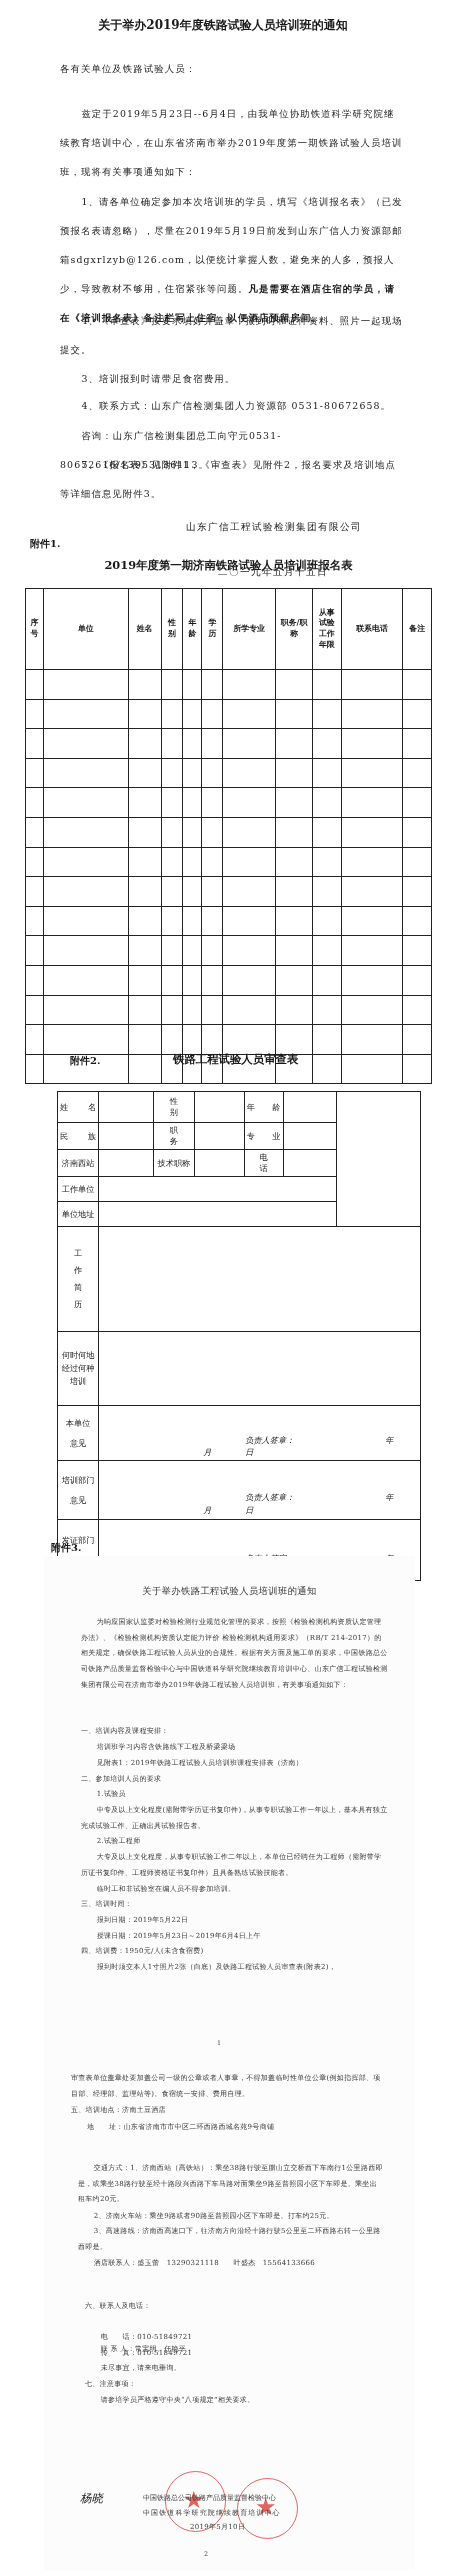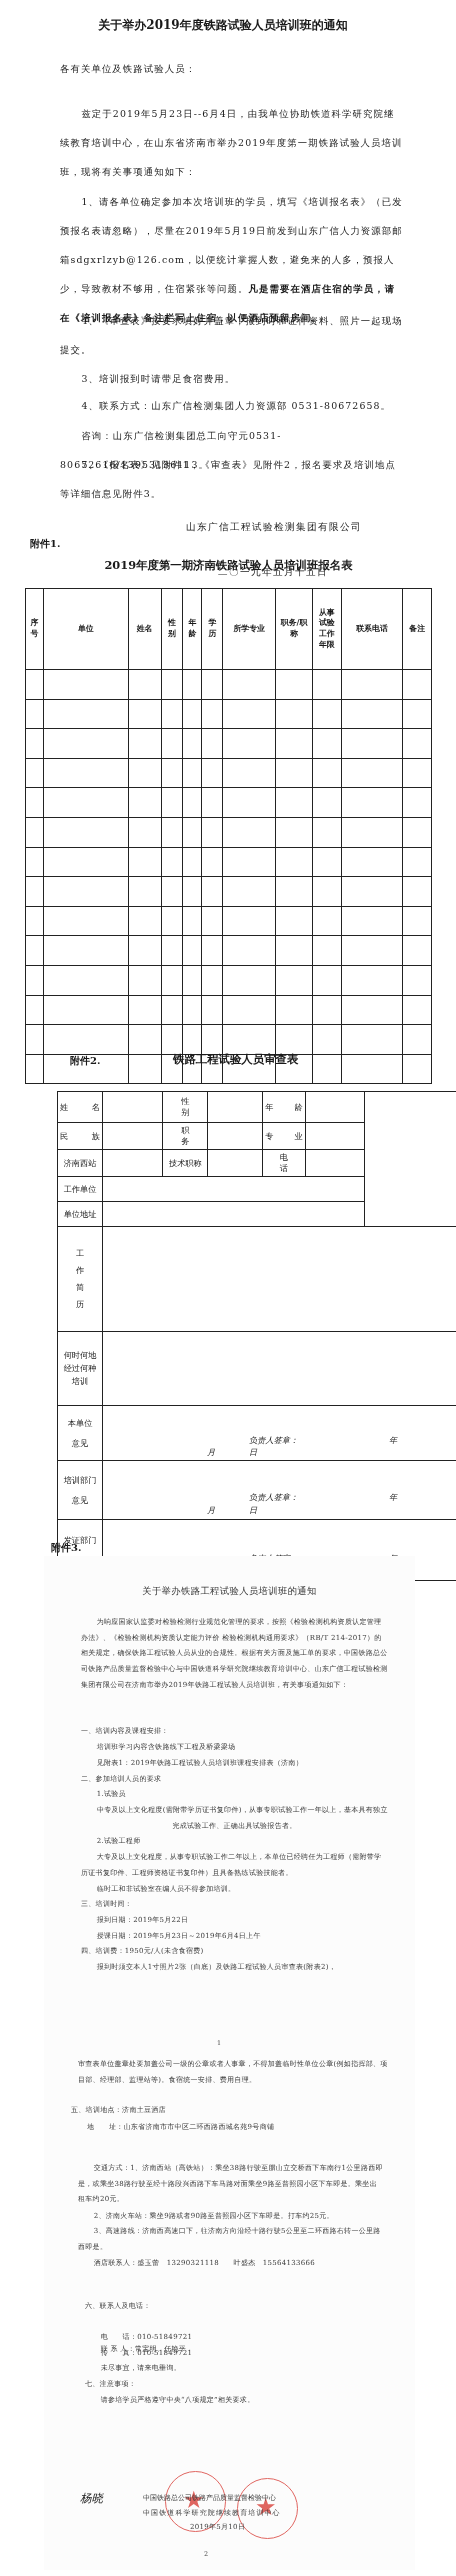--- a/index.html
+++ b/index.html
@@ -17,21 +17,21 @@
   
   table { border-collapse: collapse; position: absolute; }
   #t1 { left: 25px; top: 588px; width: 407px; font-family: "DejaVu Sans", "Liberation Sans", sans-serif; font-size: 7.9px; font-weight: bold; }
   #t1 td, #t1 th { border: 0.7px solid #222; padding: 0; text-align: center; vertical-align: middle; }
   #t1 th { height: 80px; font-weight: bold; line-height: 10.7px; }
   #t1 td { height: 28.6px; }
   .vtxt { display: inline-block; width: 8.6px; word-break: break-all; line-height: 10.7px; }
   .vtxt2 { display: inline-block; width: 18.6px; word-break: break-all; line-height: 10.7px; }
 
   
-  #t2 { left: 57px; top: 1091px; width: 400px; font-family: "DejaVu Sans", "Liberation Sans", sans-serif; font-size: 8.2px; color: #222; padding-left: 12px; }
+  #t2 { left: 57px; top: 1091px; width: 364px; font-family: "DejaVu Sans", "Liberation Sans", sans-serif; font-size: 8.2px; color: #222; padding-left: 12px; }
   #t2 td { border: 0.7px solid #222; padding: 0 2.1px; vertical-align: middle; }
   .lbl-spread { text-align-last: justify; text-align: justify; }
   .center { text-align: center; }
   .sign-cell { position: relative; font-style: italic; }
   .sign-line { position: absolute; font-size: 8.2px; }
 
   
   .scan { position: absolute; left: 44px; top: 1556px; width: 371px; height: 1014px; background: #fcfcfc; }
   .s-title { position: absolute; left: 0; width: 371px; text-align: center; font-size: 9.3px; letter-spacing: 0.4px; top: 7.1px; color: #333; }
   .sp { position: absolute; left: 37px; width: 307px; font-size: 7px; line-height: 15.7px; color: #3a3a3a; letter-spacing: 0.3px; }
@@ -365,31 +365,31 @@
 <div class="annex-label" style="left:51px; top:1541px;">附件3.</div>
 
 <div class="scan">
   <div class="s-title" style="top:28.6px;">关于举办铁路工程试验人员培训班的通知</div>
   <div class="sp i" style="top:59px;">为响应国家认监委对检验检测行业规范化管理的要求，按照《检验检测机构资质认定管理办法》、《检验检测机构资质认定能力评价 检验检测机构通用要求》（RB/T 214-2017）的相关规定，确保铁路工程试验人员从业的合规性。根据有关方面及施工单的要求，中国铁路总公司铁路产品质量监督检验中心与中国铁道科学研究院继续教育培训中心、山东广信工程试验检测集团有限公司在济南市举办2019年铁路工程试验人员培训班，有关事项通知如下：</div>
   <div class="sp h" style="top:168px;">一、培训内容及课程安排：</div>
   <div class="sp i" style="top:184px;">培训班学习内容含铁路线下工程及桥梁梁场</div>
   <div class="sp i" style="top:200px;">见附表1：2019年铁路工程试验人员培训班课程安排表（济南）</div>
   <div class="sp h" style="top:216px;">二、参加培训人员的要求</div>
   <div class="sp i" style="top:231px;">1.试验员</div>
-  <div class="sp i" style="top:247px;text-align:center;">中专及以上文化程度(需附带学历证书复印件)，从事专职试验工作一年以上，基本具有独立完成试验工作、正确出具试验报告者。</div>
+  <div class="sp i" style="top:247px;">中专及以上文化程度(需附带学历证书复印件)，从事专职试验工作一年以上，基本具有独立完成试验工作、正确出具试验报告者。</div>
   <div class="sp i" style="top:278px;">2.试验工程师</div>
   <div class="sp i" style="top:294px;">大专及以上文化程度，从事专职试验工作二年以上，本单位已经聘任为工程师（需附带学历证书复印件、工程师资格证书复印件）且具备熟练试验技能者。</div>
   <div class="sp i" style="top:326px;">临时工和非试验室在编人员不得参加培训。</div>
   <div class="sp h" style="top:341px;">三、培训时间：</div>
   <div class="sp i" style="top:357px;">报到日期：2019年5月22日</div>
   <div class="sp i" style="top:373px;">授课日期：2019年5月23日～2019年6月4日上午</div>
   <div class="sp h" style="top:388px;">四、培训费：1950元/人(未含食宿费)</div>
   <div class="sp i" style="top:404px;">报到时须交本人1寸照片2张（白底）及铁路工程试验人员审查表(附表2)，</div>
   <div class="pageno" style="left:173px; top:483px;">1</div>
-  <div class="sp" style="left:27px; width:314px; top:501px;margin-left:7px;">审查表单位盖章处要加盖公司一级的公章或者人事章，不得加盖临时性单位公章(例如指挥部、项目部、经理部、监理站等)。食宿统一安排、费用自理。</div>
+  <div class="sp" style="left:27px; width:314px; top:515px;">审查表单位盖章处要加盖公司一级的公章或者人事章，不得加盖临时性单位公章(例如指挥部、项目部、经理部、监理站等)。食宿统一安排、费用自理。</div>
   <div class="sp" style="left:27px; top:547px;">五、培训地点：济南土豆酒店</div>
   <div class="sp" style="left:43px; top:564px;">地　　址：山东省济南市市中区二环西路西城名苑9号商铺</div>
   <div class="sp i" style="left:34px; width:306px; top:605px;">交通方式：1、济南西站（高铁站）：乘坐38路行驶至腊山立交桥西下车南行1公里路西即是，或乘坐38路行驶至经十路段兴西路下车马路对面乘坐9路至普照园小区下车即是。乘坐出租车约20元。</div>
   <div class="sp i" style="left:34px; width:306px; top:653px;">2、济南火车站：乘坐9路或者90路至普照园小区下车即是。打车约25元。</div>
   <div class="sp i" style="left:34px; width:306px; top:668px;">3、高速路线：济南西高速口下，往济南方向沿经十路行驶5公里至二环西路右转一公里路西即是。</div>
   <div class="sp i" style="left:34px; width:306px; top:700px;">酒店联系人：盛玉蕾　13290321118　　叶盛杰　15564133666</div>
   <div class="sp" style="left:41px; top:743px;">六、联系人及电话：</div>
   <div class="sp i" style="left:41px; top:786px;">联 系 人：常宝明、任艳平</div>
   <div class="sp i" style="left:41px; top:774px;">电　　话：010-51849721</div>
   <div class="sp i" style="left:41px; top:790px;">传　　真：010-51849721</div>

